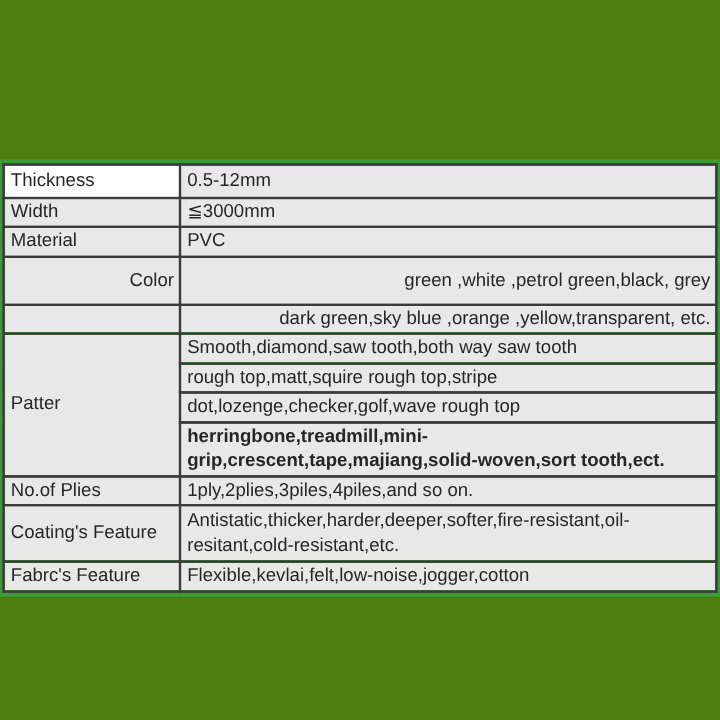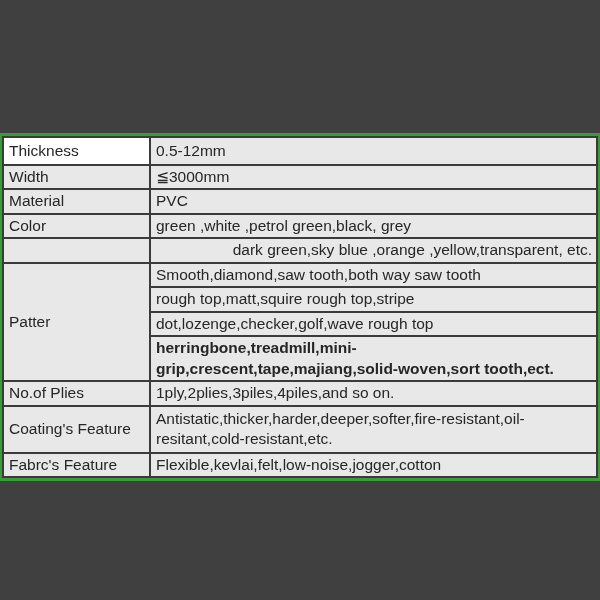--- a/index.html
+++ b/index.html
@@ -7,21 +7,21 @@
     padding: 0;
     width: 600px;
     height: 600px;
     background: #ffffff;
     font-family: "Liberation Sans", "DejaVu Sans", sans-serif;
   }
   .canvas {
     position: relative;
     width: 600px;
     height: 600px;
-    background: #404040;
+    background: #4d7c0f;
     overflow: hidden;
   }
   .spec-table-wrap {
     position: absolute;
     top: 133px;
     left: 0;
     width: 600px;
     box-sizing: border-box;
     border: 3px solid #3c9b39;
     border-left-width: 2px;
@@ -41,21 +41,21 @@
     line-height: 1.32;
     padding: 1px 4px 1px 5px;
     vertical-align: middle;
     overflow: hidden;
   }
   table.spec td.lbl { width: 136px; }
   table.spec td.cell-white { background: #ffffff; }
   tr.r0  { height: 28px; }
   tr.r1  { height: 17px; padding-left: 23px; }
   tr.r2  { height: 24px; margin-top: 48px; }
-  tr.r3  { height: 24px; }
+  tr.r3  { height: 40px; text-align: right; }
   tr.r4  { height: 24px; text-align: right; }
   tr.r5  { height: 23px; }
   tr.r6  { height: 23px; }
   tr.r7  { height: 23px; margin-left: 32px; }
   tr.r8  { height: 45px; font-weight: bold; }
   tr.r9  { height: 23px; }
   tr.r10 { height: 47px; border-radius: 10px; }
   tr.r11 { height: 23px; border-radius: 12px; }
 </style>
 </head>

